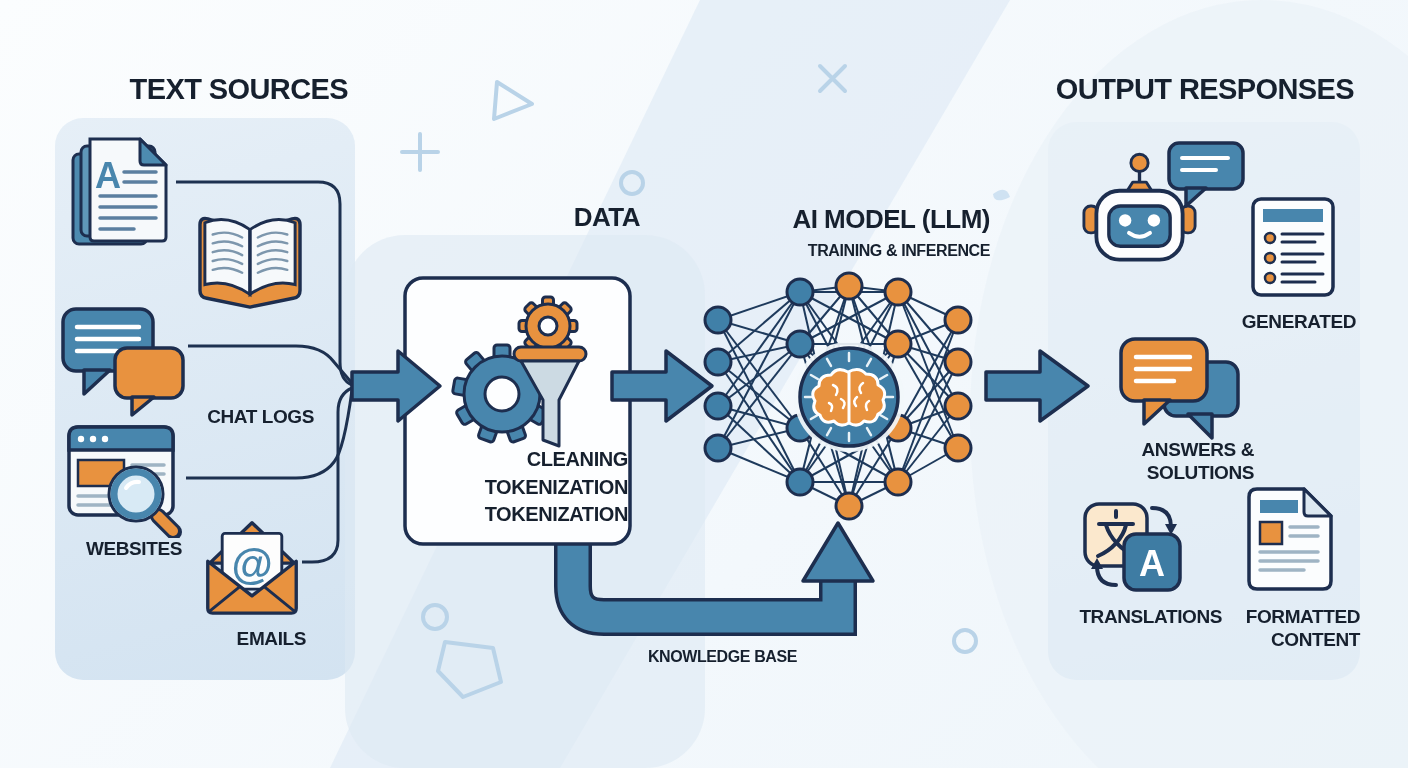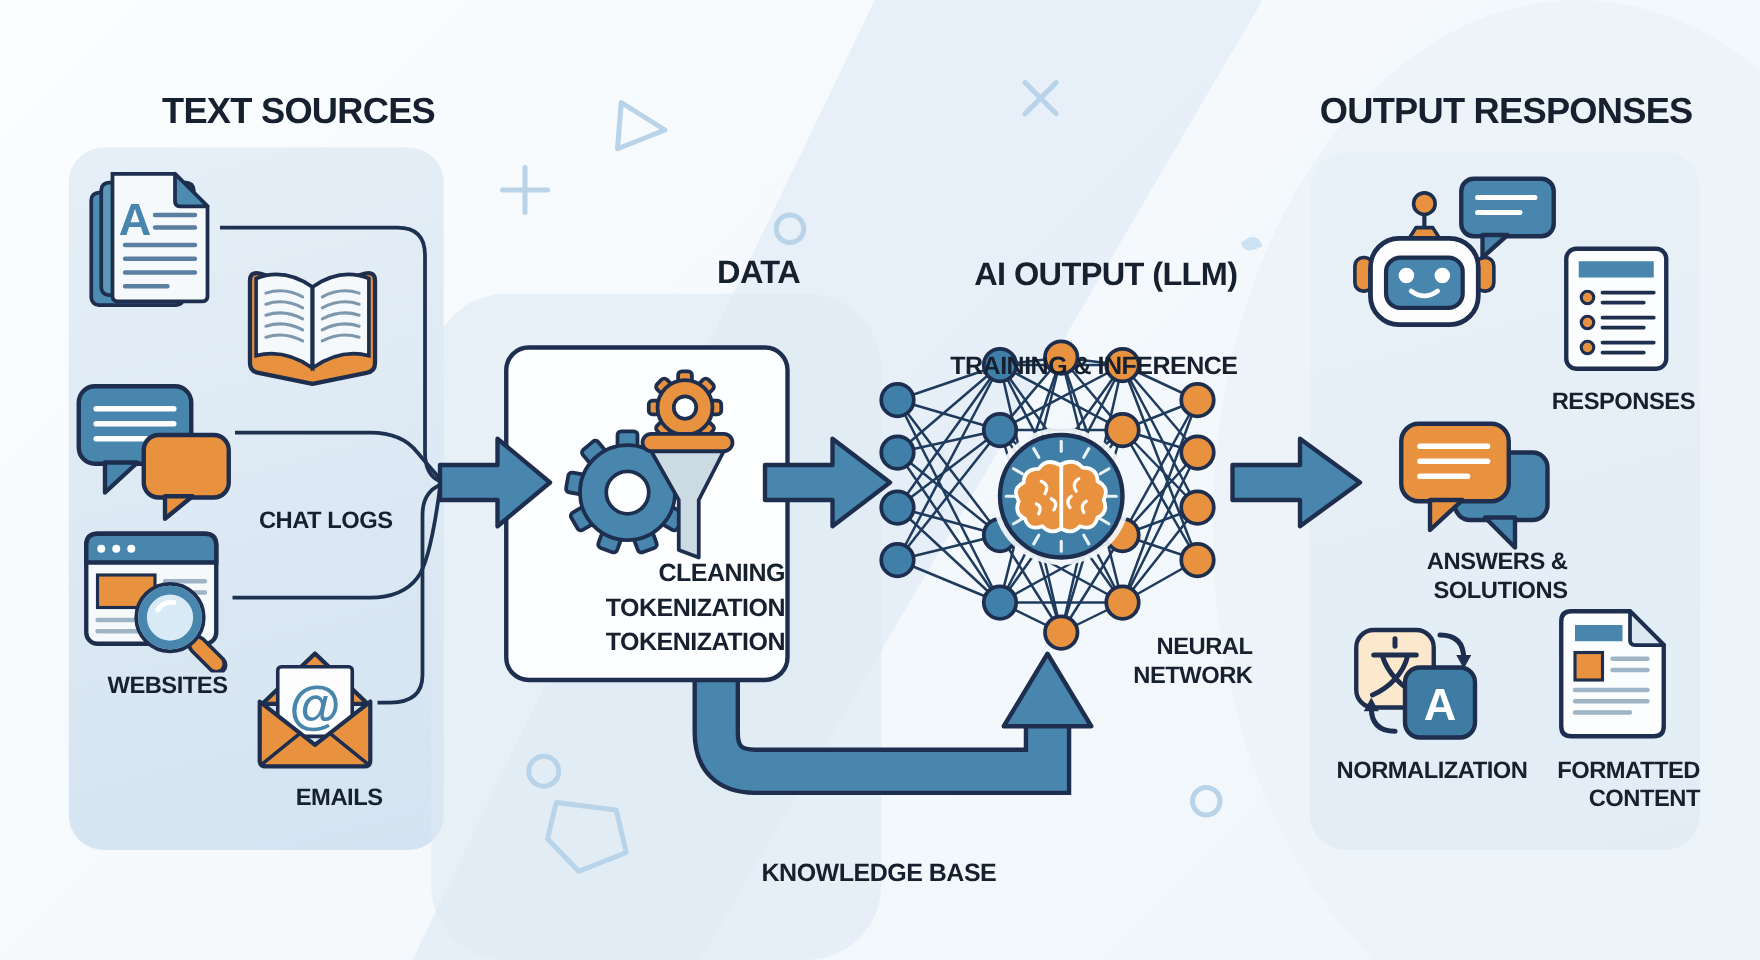--- a/index.html
+++ b/index.html
@@ -10,21 +10,21 @@
     color:#16202e;
   }
   .panel{position:absolute;border-radius:28px;background:linear-gradient(165deg,#e6eff7 0%,#d3e3f1 100%);z-index:1;}
   #left-panel{left:55px;top:118px;width:300px;height:562px;}
   #right-panel{left:1048px;top:122px;width:312px;height:558px;}
   #overlay{position:absolute;left:0;top:0;z-index:2;}
   .icon{position:absolute;z-index:3;}
   .txt{position:absolute;z-index:4;font-weight:700;text-align:right;letter-spacing:-0.4px;line-height:1.18;}
   .h1{font-size:29px;letter-spacing:-0.6px;}
   .h2{font-size:26px;line-height:1.22;letter-spacing:-0.5px;}
-  .sub{font-size:20px;margin-top:40px;}
+  .sub{font-size:16px;}
   .lbl{font-size:19px;line-height:1.22;}
   .steps{font-size:20px;line-height:27.5px;letter-spacing:-0.4px;}
 </style>
 </head>
 <body>
 
 <div id="stage">
 
   <div class="panel" id="left-panel"></div>
   <div class="panel" id="right-panel"></div>
@@ -336,37 +336,33 @@
     </g>
   </svg>
 
   <div class="txt h1" style="left:58px;top:72px;width:290px">TEXT SOURCES</div>
   <div class="txt h1" style="left:1054px;top:72px;width:300px">OUTPUT RESPONSES</div>
 
   <div class="txt h2" style="left:420px;top:202px;width:220px">
     <div>DATA</div>
   </div>
 
-  <div class="txt h2" style="left:720px;top:204px;width:270px">AI OUTPUT (LLM)</div>
+  <div class="txt h2" style="left:720px;top:204px;width:270px">AI MODEL (LLM)</div>
   <div class="txt sub" style="left:720px;top:242px;width:270px">TRAINING &amp; INFERENCE</div>
 
   <div class="txt steps" style="left:408px;top:446px;width:220px">
     <div>CLEANING</div>
     <div>TOKENIZATION</div>
     <div>TOKENIZATION</div>
   </div>
 
-  <div class="txt lbl" style="left:872px;top:506px;width:130px">
-    <div>NEURAL</div>
-    <div>NETWORK</div>
-  </div>
 
   <div class="txt sub" style="left:602px;top:648px;width:195px">KNOWLEDGE BASE</div>
 
   <div class="txt lbl" style="left:192px;top:405px;width:122px">CHAT LOGS</div>
   <div class="txt lbl" style="left:64px;top:537px;width:118px">WEBSITES</div>
   <div class="txt lbl" style="left:200px;top:627px;width:106px">EMAILS</div>
 
-  <div class="txt lbl" style="left:1222px;top:310px;width:134px">RESPONSES</div>
+  <div class="txt lbl" style="left:1222px;top:310px;width:134px">GENERATED</div>
   <div class="txt lbl" style="left:1122px;top:438px;width:132px">ANSWERS &amp; SOLUTIONS</div>
-  <div class="txt lbl" style="left:1062px;top:605px;width:160px">NORMALIZATION</div>
+  <div class="txt lbl" style="left:1062px;top:605px;width:160px">TRANSLATIONS</div>
   <div class="txt lbl" style="left:1226px;top:605px;width:134px">FORMATTED CONTENT</div>
 </div>
 
 </body></html>

